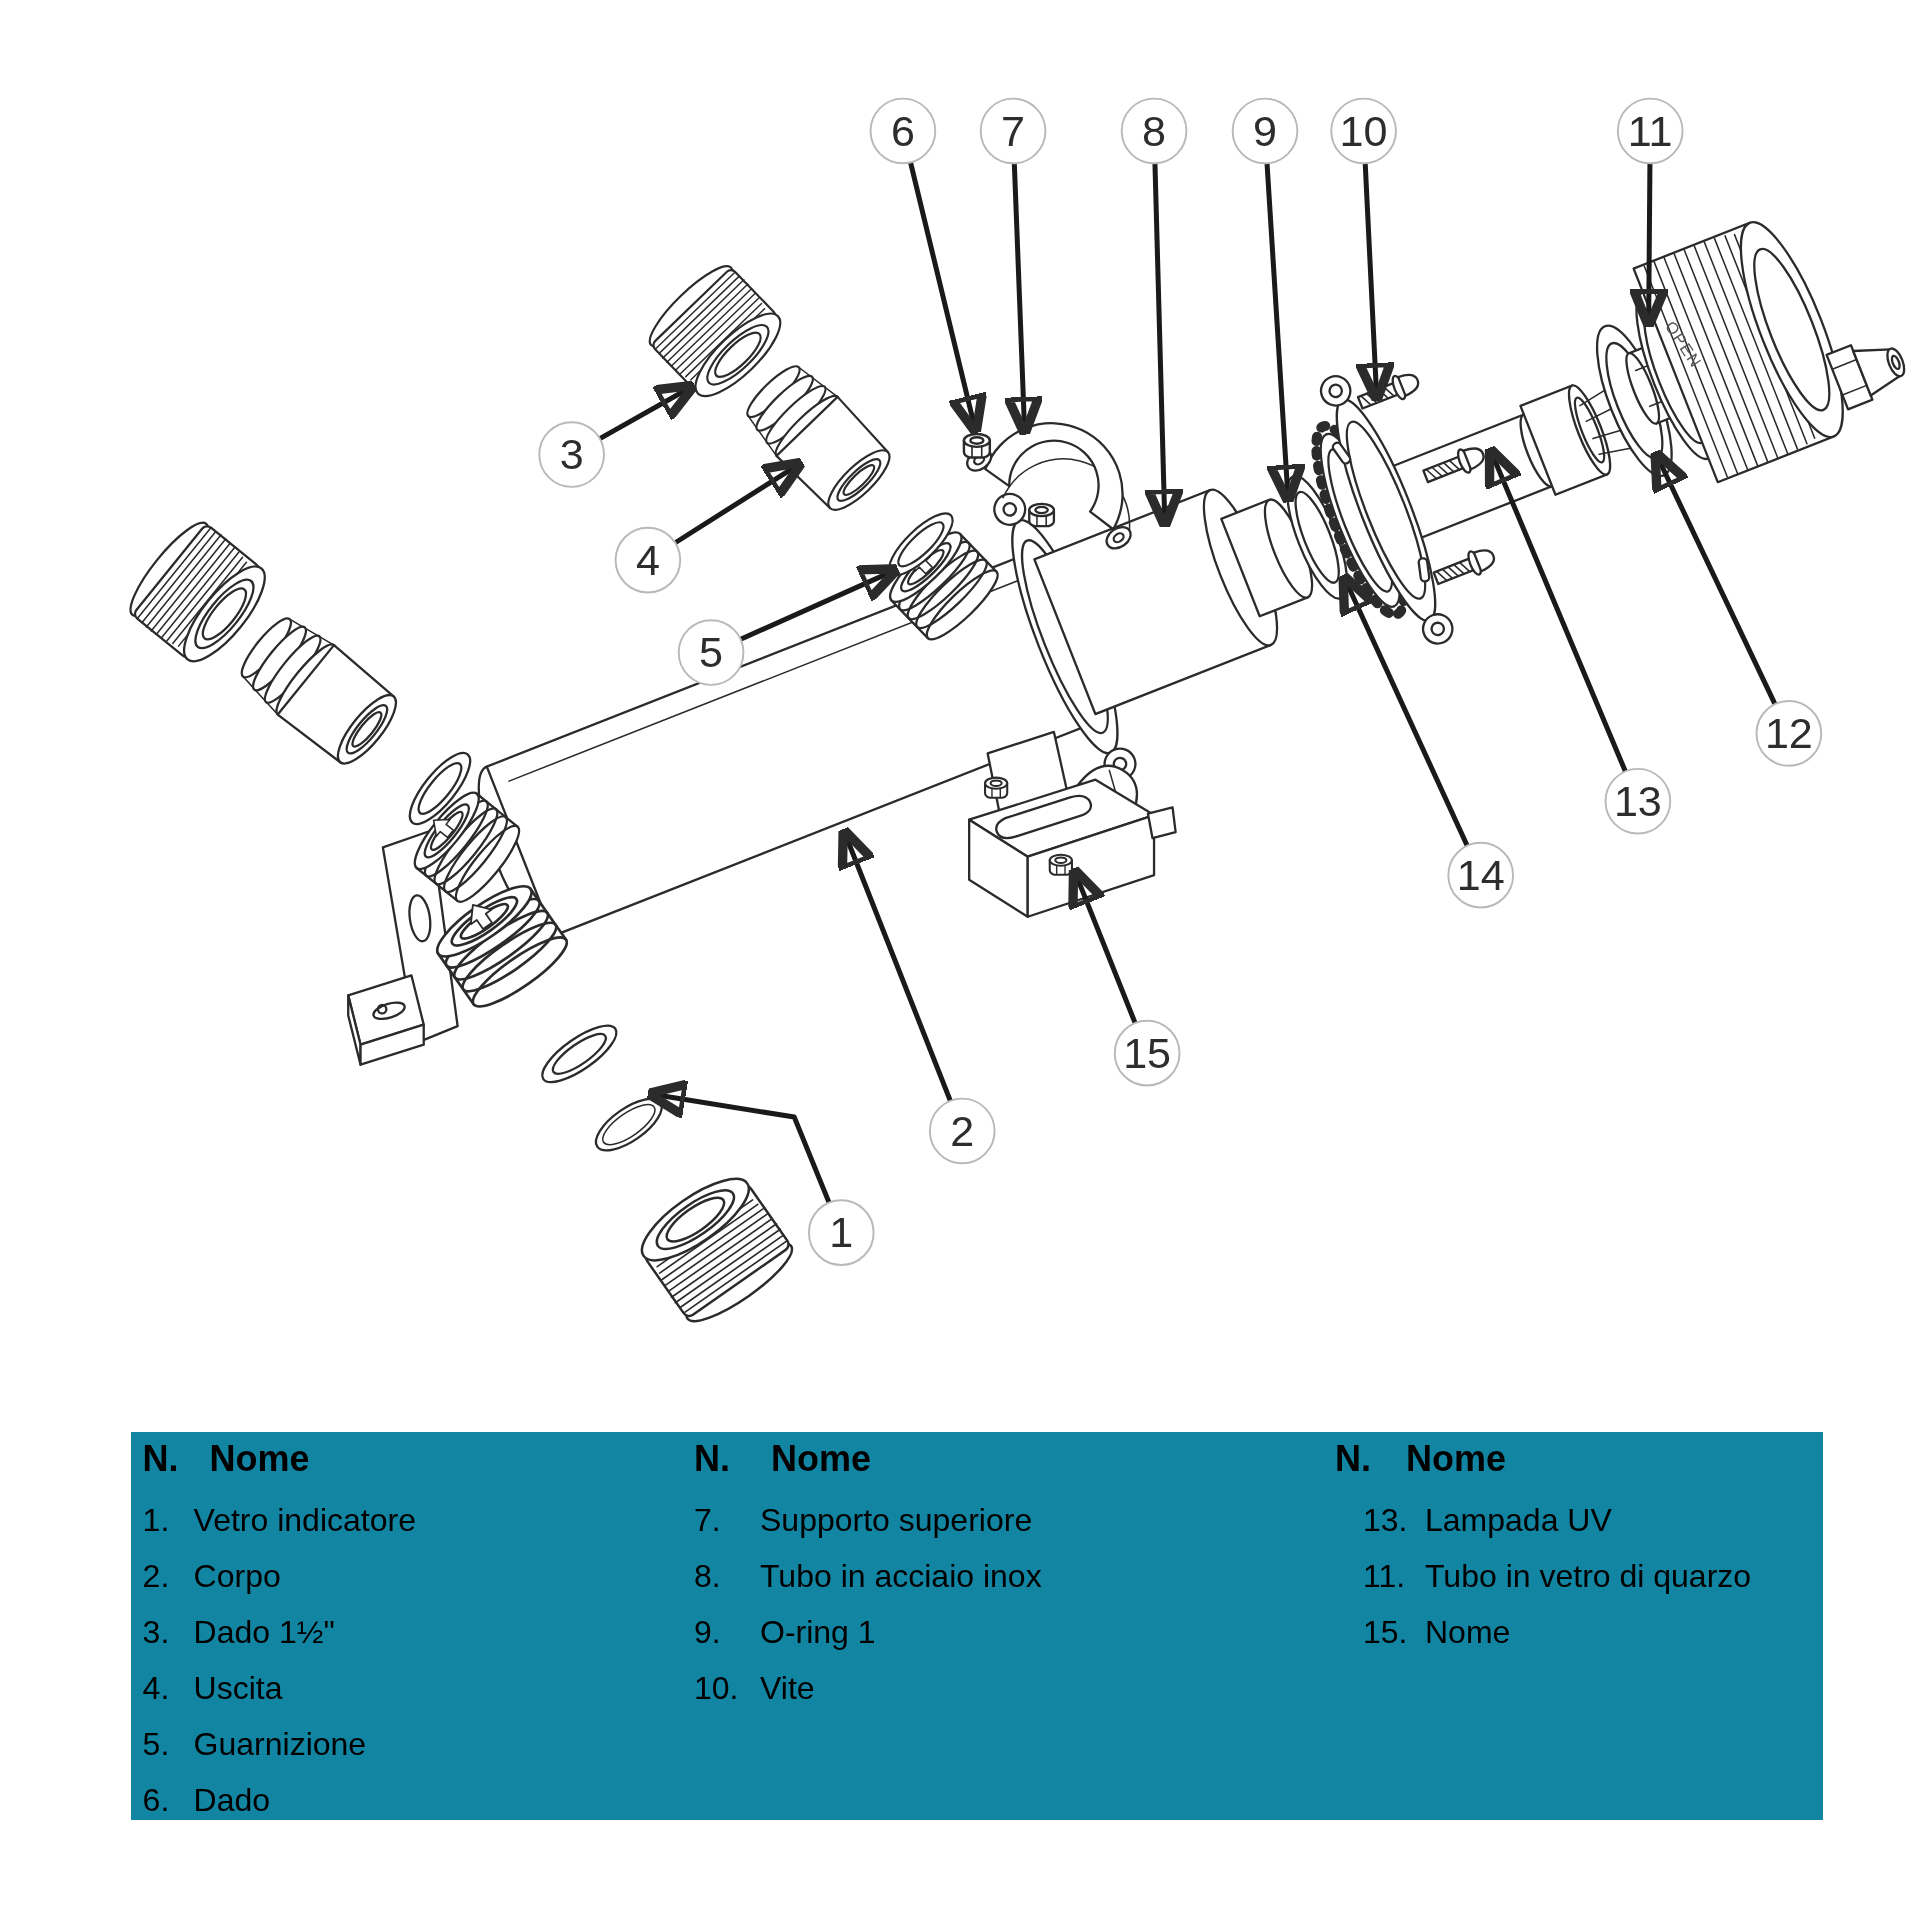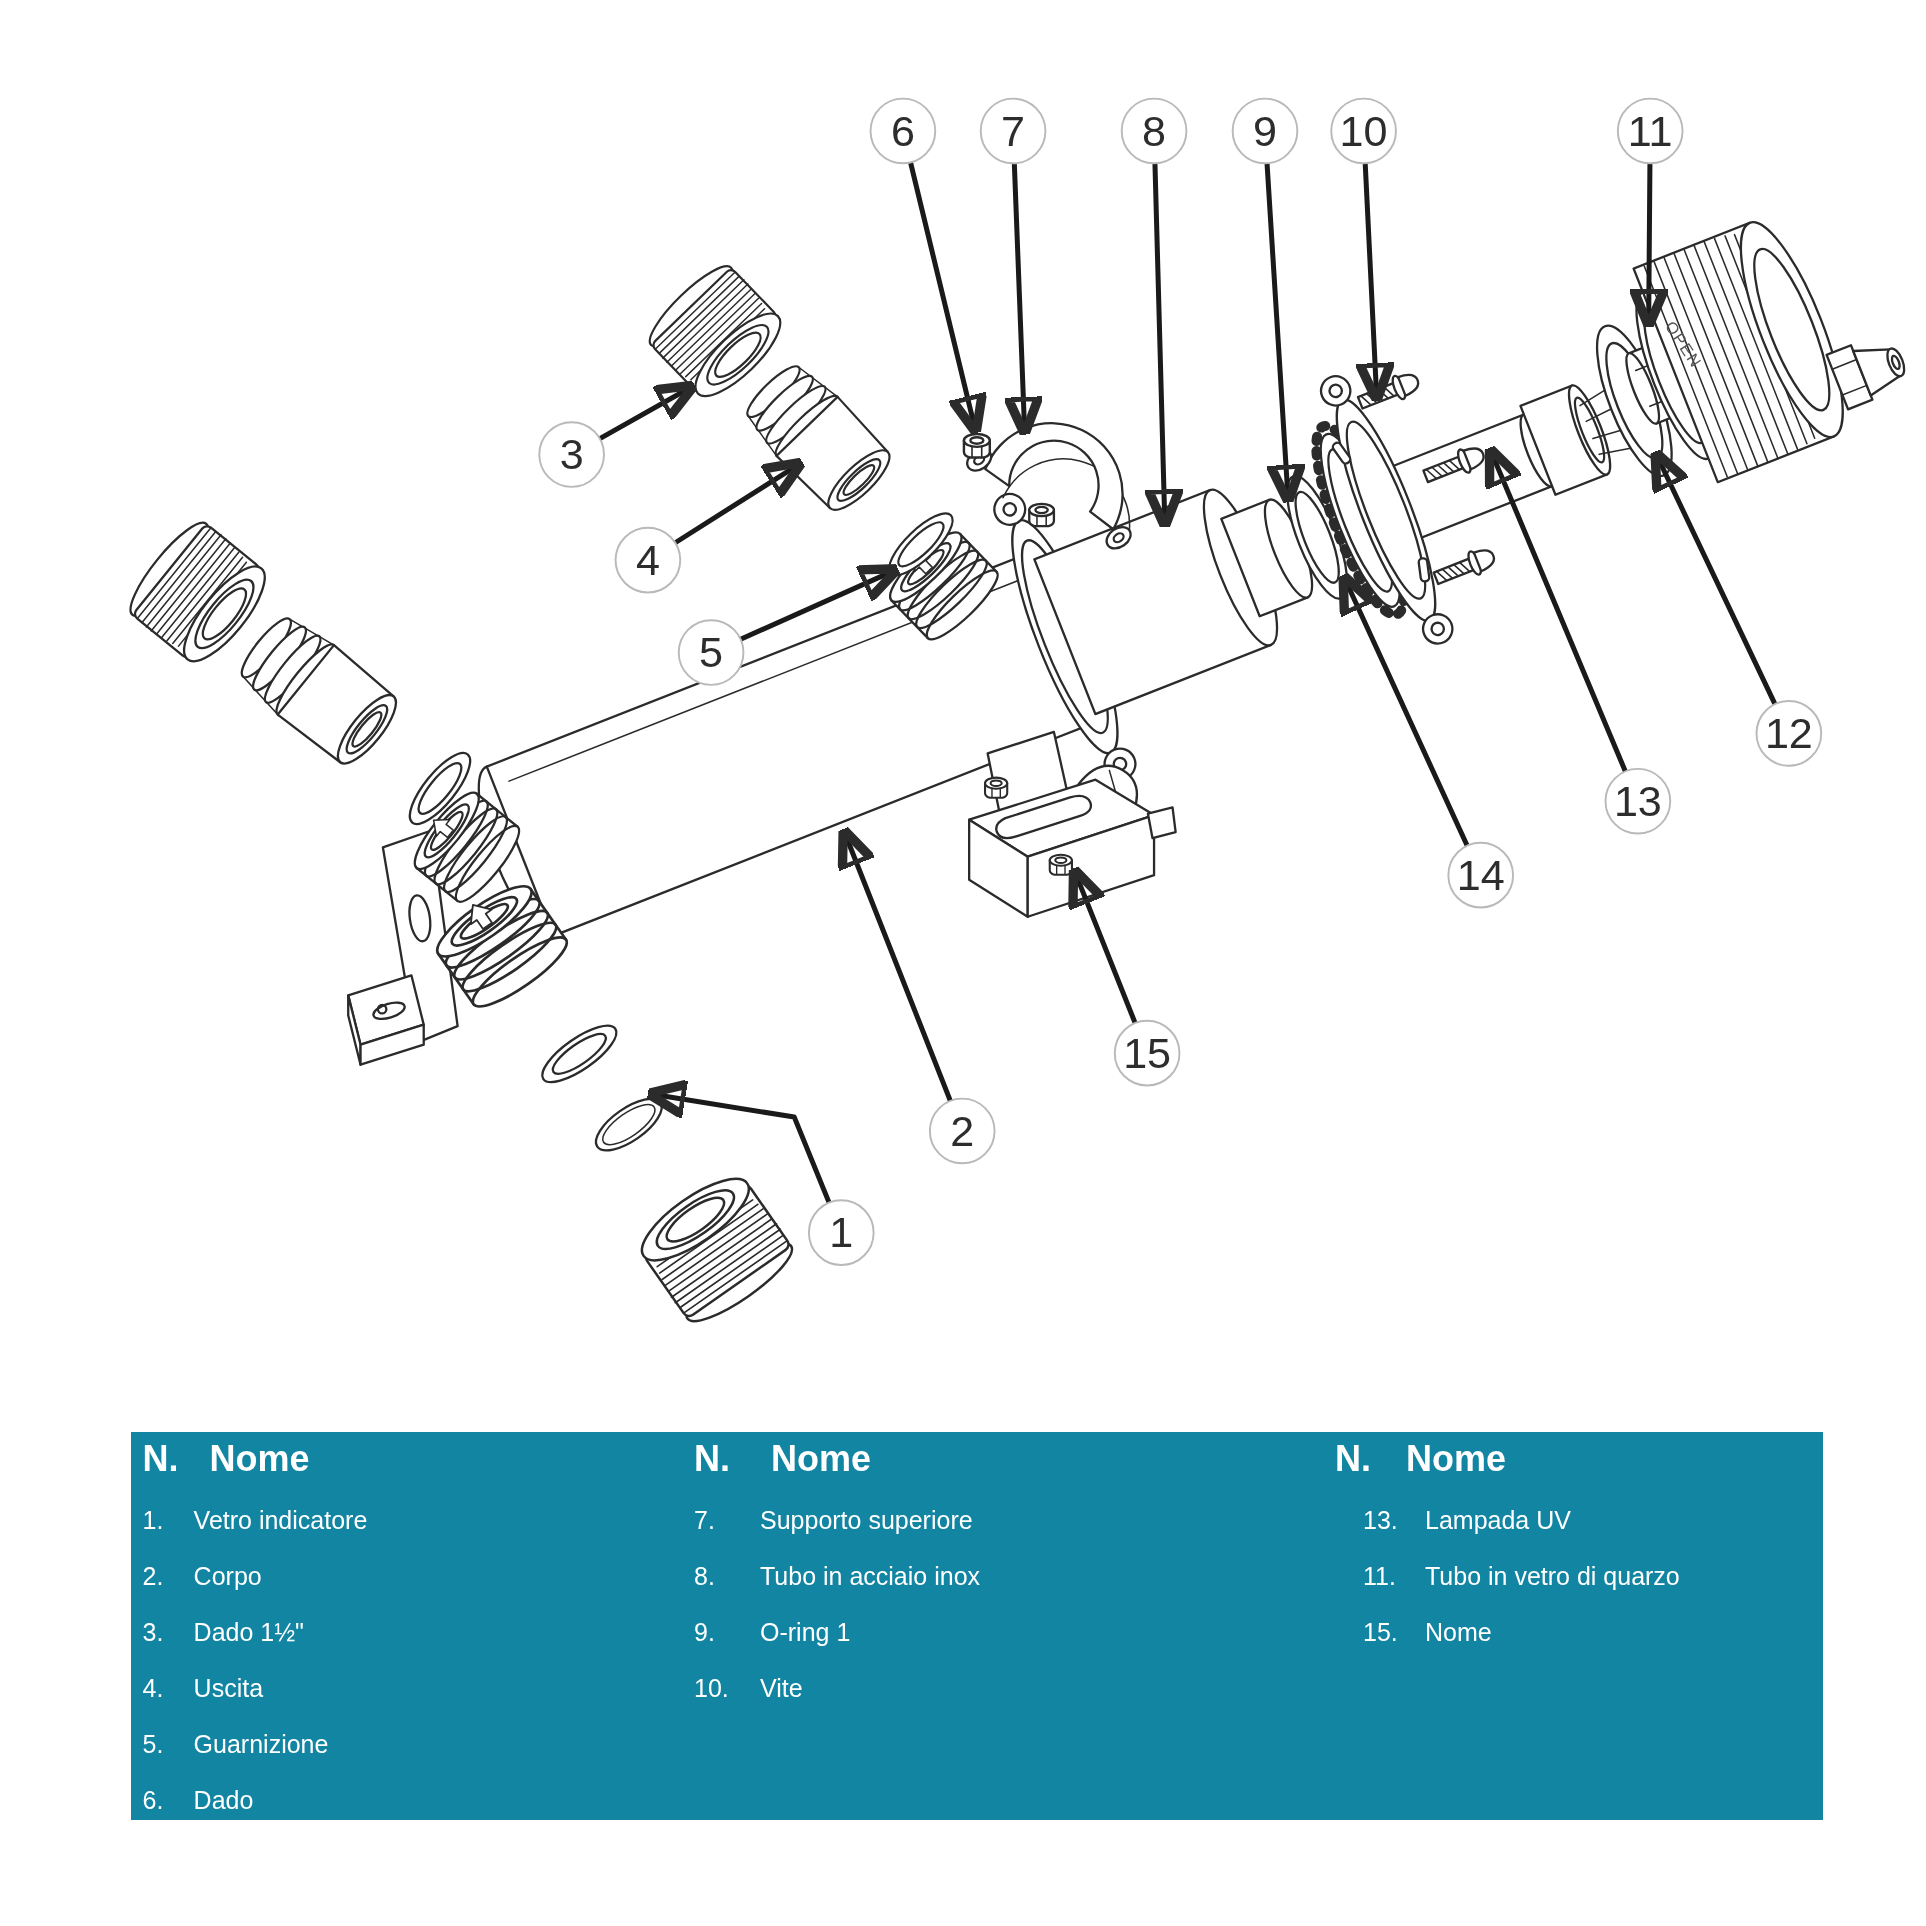--- a/index.html
+++ b/index.html
@@ -11,26 +11,26 @@
   #diagram .f{fill:#ffffff;}
   #diagram .teeth{stroke-width:13;stroke-dasharray:6 13;}
   #diagram .thin{stroke-width:2;}
   #diagram .leader{stroke:#1a1a1a;stroke-width:6.5;fill:none;}
   #diagram .co{fill:#ffffff;stroke:#b9b9b9;stroke-width:2.5;}
   #diagram text{stroke:none;}
   #diagram .cn{fill:#2d2d2d;font-size:56px;text-anchor:middle;font-family:"Liberation Sans",sans-serif;}
   #diagram .lbl{fill:#555;font-size:21px;letter-spacing:2px;font-family:"Liberation Sans",sans-serif;}
   
   #parts-table{position:absolute;left:131px;top:1432px;width:1692px;height:388px;}
-  .col{position:absolute;top:0;height:100%;color:#ffffff;}
+  .col{position:absolute;top:0;height:100%;color:#000000;}
   .col .hdr{position:absolute;top:6.2px;left:0;font-size:36px;font-weight:bold;white-space:nowrap;}
   .hdr .h-num{display:inline-block;}
   .col0 .h-num{width:67px;} .col1 .h-num{width:77px;} .col2 .h-num{width:71px;}
   .items{position:absolute;top:60px;left:0;right:0;}
-  .row{height:56px;line-height:56px;font-size:25px;white-space:nowrap;}
+  .row{height:56px;line-height:56px;font-size:32px;white-space:nowrap;}
   .row .num{display:inline-block;}
   .col0 .row .num{width:51px;} .col1 .row .num{width:66px;} .col2 .row .num{width:62px;margin-left:28px;}
   .col0{left:11.6px;width:551px;} .col1{left:563px;width:640px;} .col2{left:1204px;width:493px;}
 </style>
 </head>
 <body>
 
 <div id="page">
 
   <svg id="diagram" viewBox="0 0 2500 2500">

